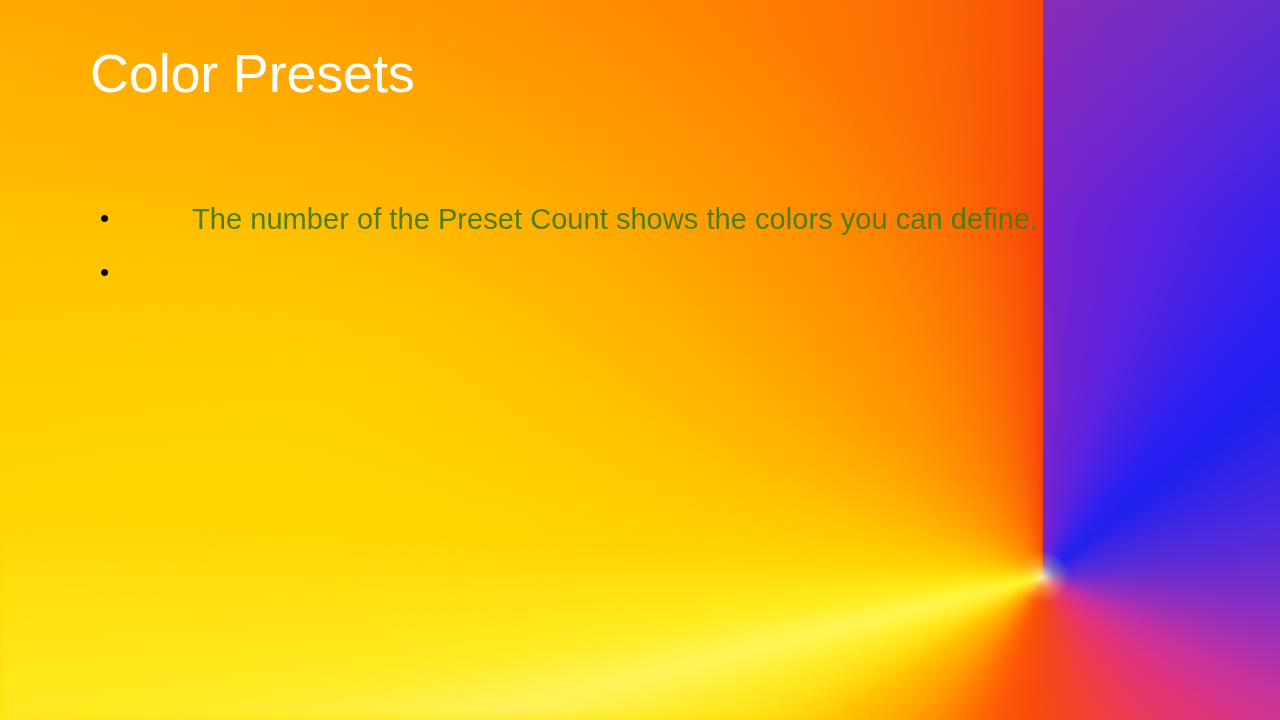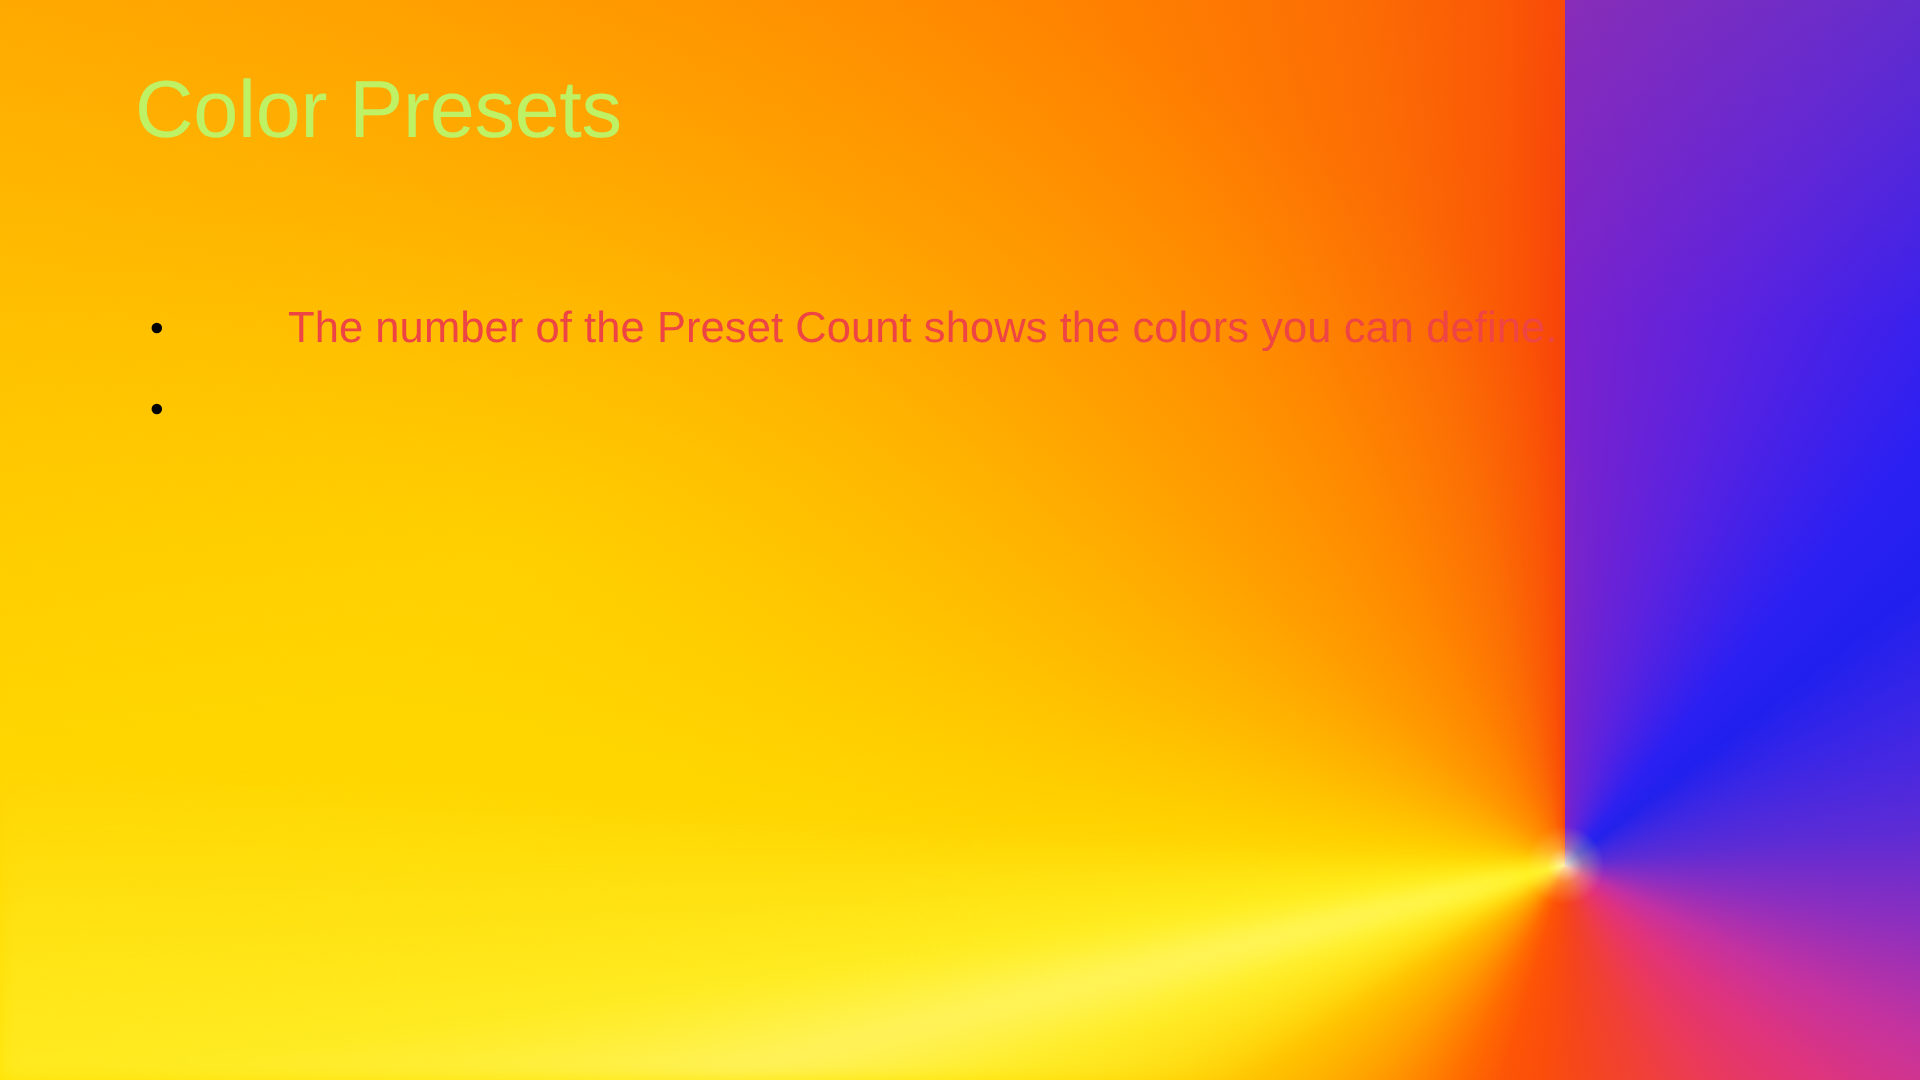--- a/index.html
+++ b/index.html
@@ -111,21 +111,21 @@
   }
 
   #slide-title {
     position: absolute;
     left: 90px;
     top: 40px;
     width: 1100px;
     font-size: 54px;
     line-height: 66px;
     font-weight: 400;
-    color: #bef264;
+    color: #ffffff;
     letter-spacing: -0.2px;
     white-space: nowrap;
   }
 
   .bullet-list {
     position: absolute;
     left: 90px;
     top: 192px;
     width: 1140px;
     margin: 0;
@@ -151,21 +151,21 @@
     font-size: 26px;
     color: #000000;
     text-align: left;
   }
 
   .bullet-text {
     display: inline-block;
     margin-left: 102px;
     font-size: 29px;
     line-height: 54px;
-    color: #ef4444;
+    color: #4d7c0f;
     font-weight: 400;
     letter-spacing: 0.05px;
   }
 </style>
 </head>
 <body>
 
 <div id="slide">
 
   <div class="bg-layer bg-conic"></div>

